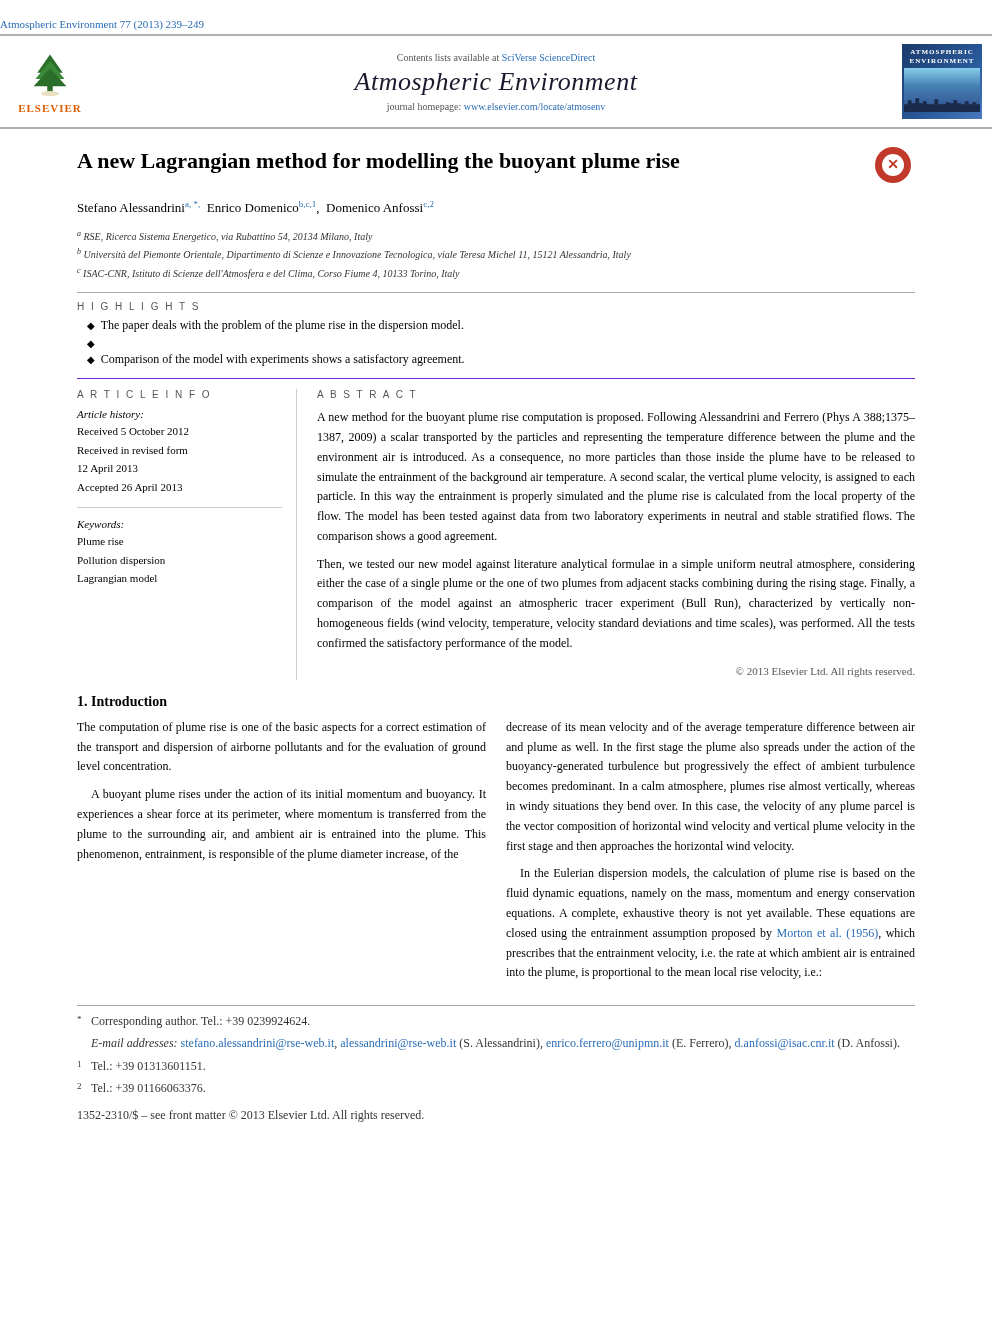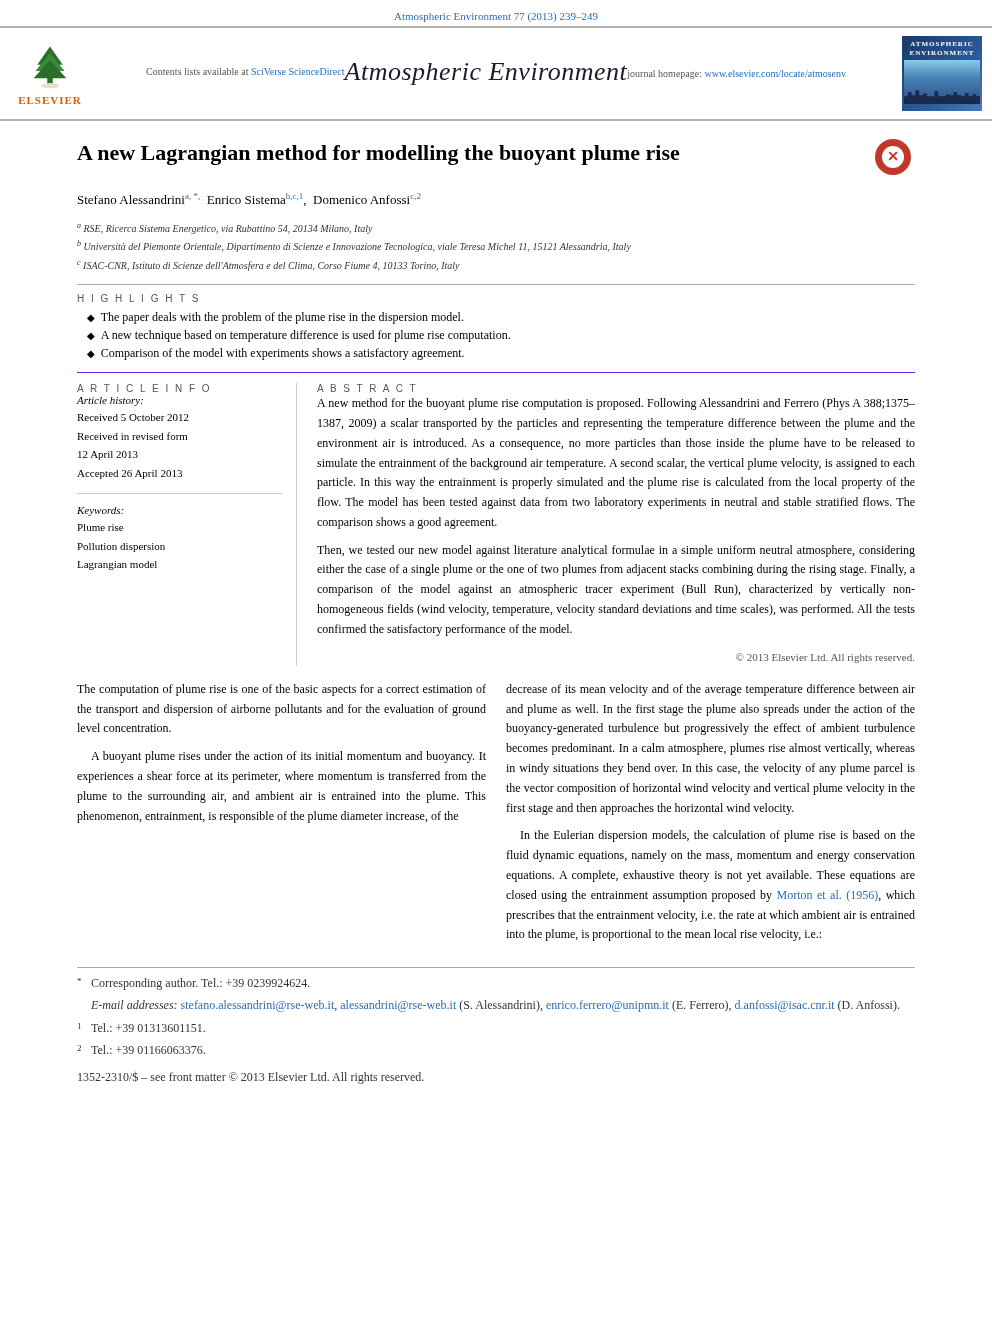--- a/index.html
+++ b/index.html
@@ -5,22 +5,21 @@
     * { margin: 0; padding: 0; box-sizing: border-box; }
     body {
       font-family: 'Times New Roman', Times, serif;
       background: #fff;
       width: 992px;
       min-height: 1323px;
       font-size: 13px;
       color: #000;
     }
     .top-bar {
-      text-align: center;
-      padding: 10px 0 4px;
+      padding: 18px 0 4px;
       font-size: 11px;
       color: #2a6db5;
     }
     .header-section {
       display: flex;
       align-items: stretch;
       border-top: 2px solid #b0b0b0;
       border-bottom: 2px solid #b0b0b0;
       padding: 8px 0;
     }
@@ -43,21 +42,21 @@
     .elsevier-text {
       font-size: 11px;
       color: #e05c00;
       font-weight: bold;
       letter-spacing: 1px;
       margin-top: 2px;
     }
     .header-center {
       flex: 1;
       display: flex;
-      flex-direction: row;
+      flex-direction: column;
       align-items: center;
       justify-content: center;
     }
     .sciverse-line {
       font-size: 10px;
       color: #555;
       margin-bottom: 4px;
     }
     .sciverse-link {
       color: #2a6db5;
@@ -227,20 +226,21 @@
       border-right: 1px solid #ccc;
       padding-right: 14px;
     }
     .abstract-col {
       flex: 1;
     }
     .col-heading {
       font-size: 10px;
       letter-spacing: 2px;
       color: #555;
+      margin-bottom: 8px;
       font-family: Arial, sans-serif;
     }
     .info-label {
       font-size: 11px;
       font-style: italic;
       margin-bottom: 2px;
     }
     .info-dates {
       font-size: 11px;
       line-height: 1.7;
@@ -394,21 +394,21 @@
       <div class="crossmark-circle">
         <div class="crossmark-inner">
           <span class="crossmark-cross">✕</span>
         </div>
       </div>
     </div>
   </div>
 
   <div class="authors">
     <span>Stefano Alessandrini</span><sup class="author-sup">a, *,</sup>&nbsp;
-    <span>Enrico Sistema</span><sup class="author-sup">b,c,1</sup>,&nbsp;
+    <span>Enrico Domenico</span><sup class="author-sup">b,c,1</sup>,&nbsp;
     <span>Domenico Anfossi</span><sup class="author-sup">c,2</sup>
   </div>
 
   <div class="affiliations">
     <div>
       <sup class="aff-sup">a</sup> <span>RSE, Ricerca Sistema Energetico, via Rubattino 54, 20134 Milano, Italy</span>
     </div>
     <div>
       <sup class="aff-sup">b</sup> <span>Università del Piemonte Orientale, Dipartimento di Scienze e Innovazione Tecnologica, viale Teresa Michel 11, 15121 Alessandria, Italy</span>
     </div>
@@ -418,21 +418,20 @@
   </div>
 
   <div class="highlights-section">
     <div class="section-heading">H I G H L I G H T S</div>
     <div class="highlight-item">
       <span class="bullet-diamond">◆</span>
       <span>The paper deals with the problem of the plume rise in the dispersion model.</span>
     </div>
     <div class="highlight-item">
       <span class="bullet-diamond">◆</span>
-      <span>A new technique based on temperature difference is used for plume rise computation.</span>
     </div>
     <div class="highlight-item">
       <span class="bullet-diamond">◆</span>
       <span>Comparison of the model with experiments shows a satisfactory agreement.</span>
     </div>
   </div>
 
   <div class="two-col">
 
     <div class="article-info-col">
@@ -457,20 +456,23 @@
       <div class="col-heading">A B S T R A C T</div>
       <div class="abstract-text">
         <div class="abstract-para">A new method for the buoyant plume rise computation is proposed. Following Alessandrini and Ferrero (Phys A 388;1375–1387, 2009) a scalar transported by the particles and representing the temperature difference between the plume and the environment air is introduced. As a consequence, no more particles than those inside the plume have to be released to simulate the entrainment of the background air temperature. A second scalar, the vertical plume velocity, is assigned to each particle. In this way the entrainment is properly simulated and the plume rise is calculated from the local property of the flow. The model has been tested against data from two laboratory experiments in neutral and stable stratified flows. The comparison shows a good agreement.</div>
         <div class="abstract-para">Then, we tested our new model against literature analytical formulae in a simple uniform neutral atmosphere, considering either the case of a single plume or the one of two plumes from adjacent stacks combining during the rising stage. Finally, a comparison of the model against an atmospheric tracer experiment (Bull Run), characterized by vertically non-homogeneous fields (wind velocity, temperature, velocity standard deviations and time scales), was performed. All the tests confirmed the satisfactory performance of the model.</div>
         <div class="copyright-line">© 2013 Elsevier Ltd. All rights reserved.</div>
       </div>
     </div>
   </div>
 
   <div class="body-section">
+    <div class="section-title">
+      <span>1.</span>&nbsp;<span>Introduction</span>
+    </div>
     <div class="body-two-col">
       <div class="body-col">
         <div class="body-para">The computation of plume rise is one of the basic aspects for a correct estimation of the transport and dispersion of airborne pollutants and for the evaluation of ground level concentration.</div>
         <div class="body-para">A buoyant plume rises under the action of its initial momentum and buoyancy. It experiences a shear force at its perimeter, where momentum is transferred from the plume to the surrounding air, and ambient air is entrained into the plume. This phenomenon, entrainment, is responsible of the plume diameter increase, of the</div>
       </div>
       <div class="body-col">
         <div class="body-para">decrease of its mean velocity and of the average temperature difference between air and plume as well. In the first stage the plume also spreads under the action of the buoyancy-generated turbulence but progressively the effect of ambient turbulence becomes predominant. In a calm atmosphere, plumes rise almost vertically, whereas in windy situations they bend over. In this case, the velocity of any plume parcel is the vector composition of horizontal wind velocity and vertical plume velocity in the first stage and then approaches the horizontal wind velocity.</div>
         <div class="body-para">
           In the Eulerian dispersion models, the calculation of plume rise is based on the fluid dynamic equations, namely on the mass, momentum and energy conservation equations. A complete, exhaustive theory is not yet available. These equations are closed using the entrainment assumption proposed by <a class="inline-ref" href="#">Morton et al. (1956)</a>, which prescribes that the entrainment velocity, i.e. the rate at which ambient air is entrained into the plume, is proportional to the mean local rise velocity, i.e.:
         </div>

